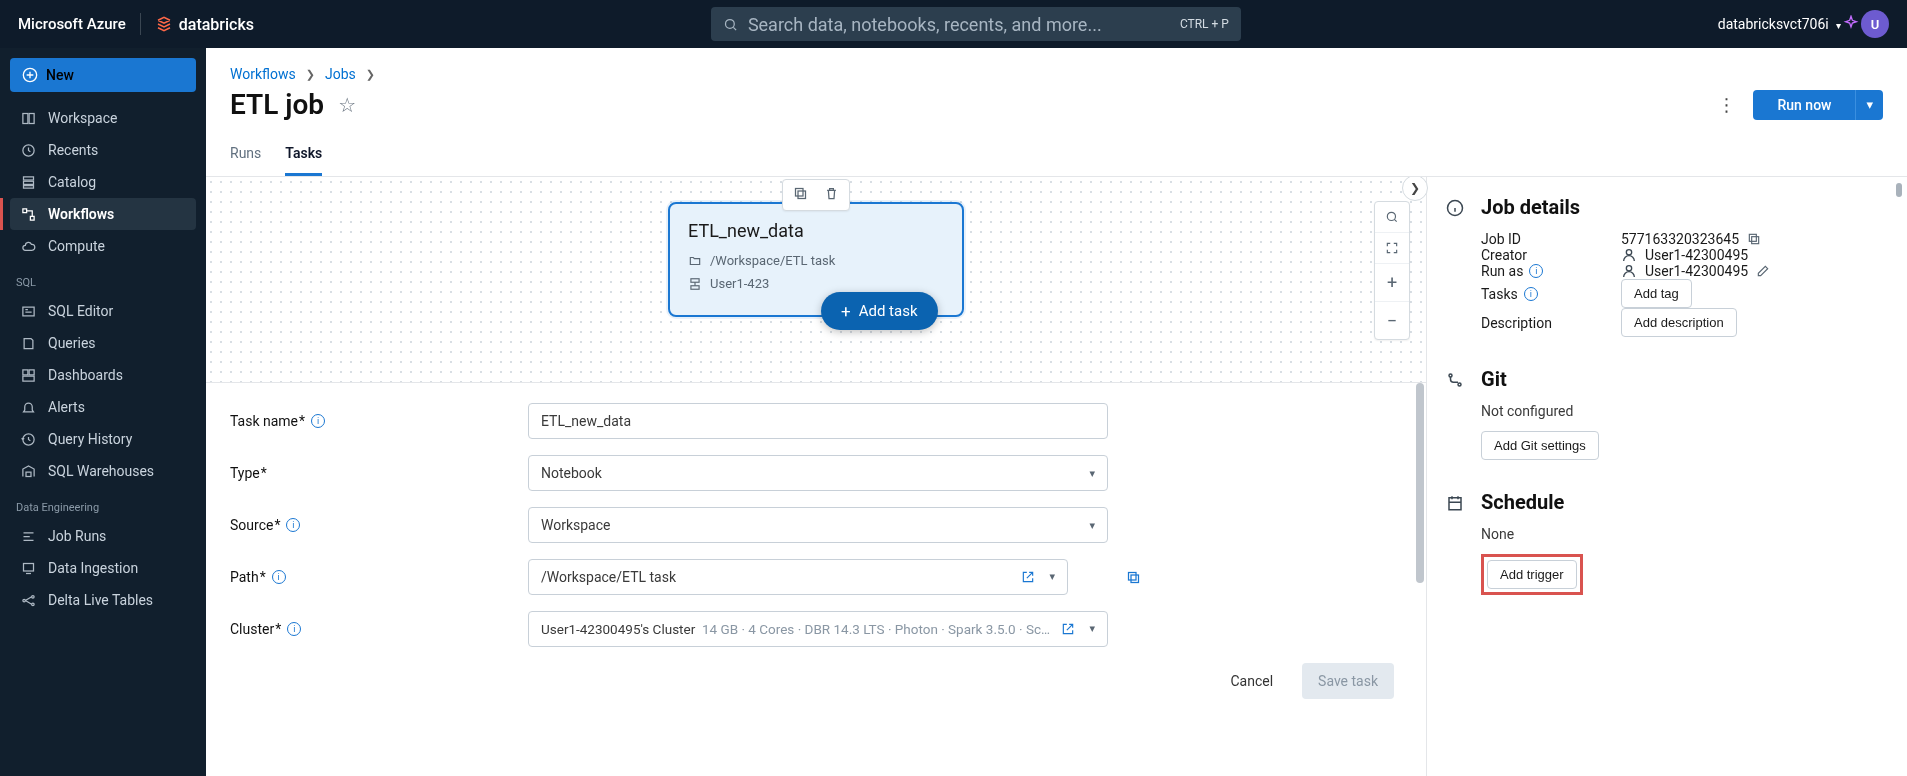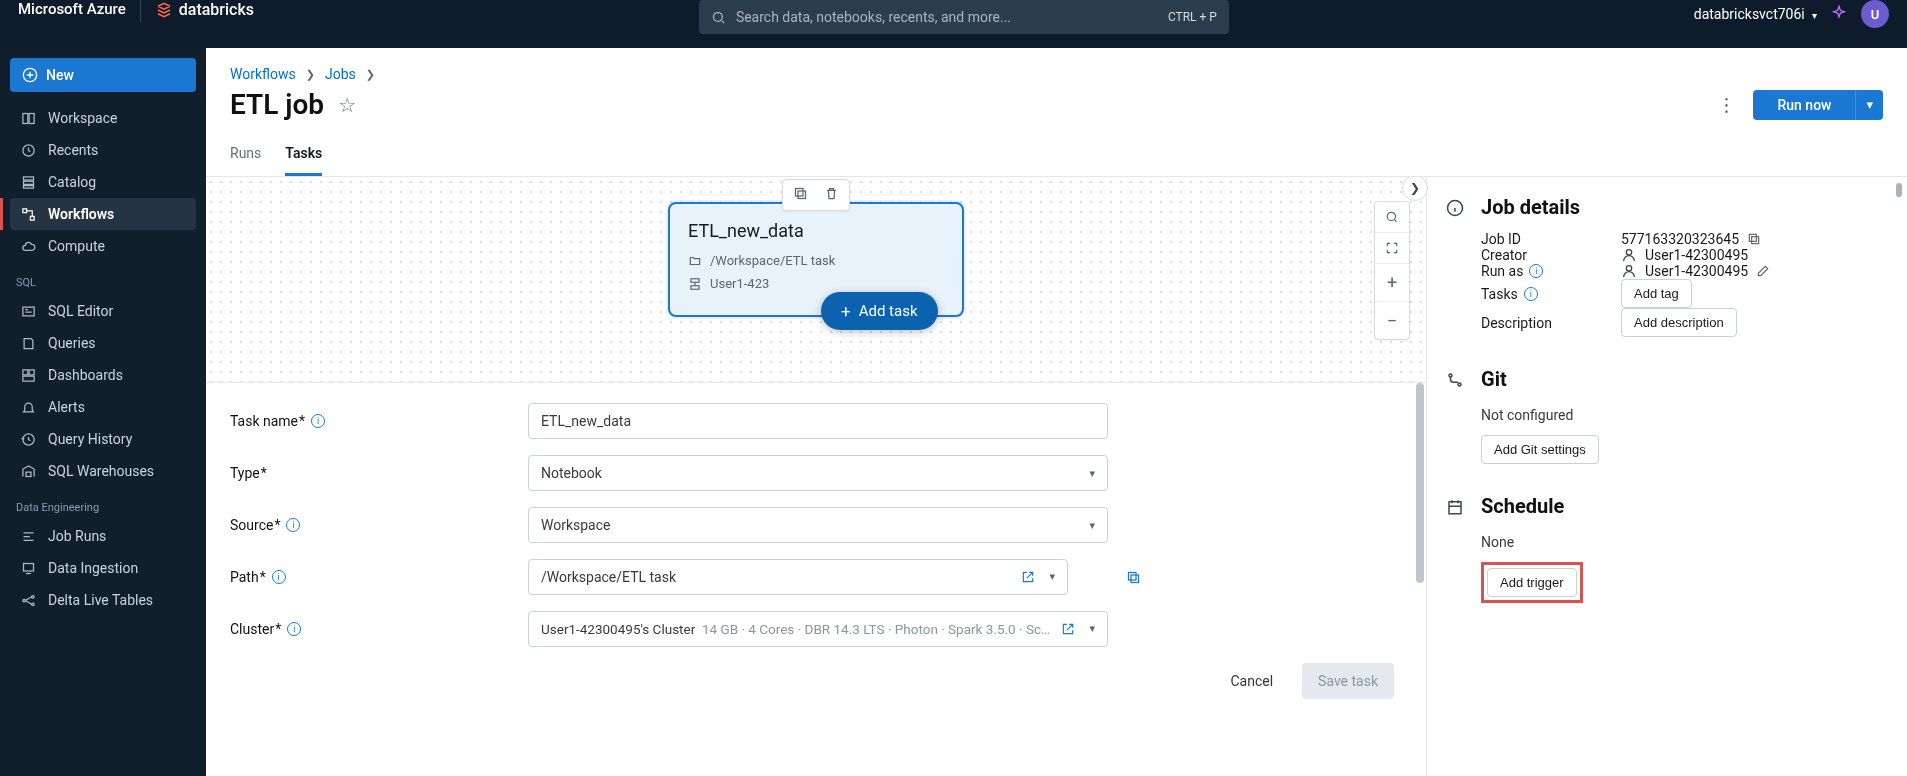--- a/index.html
+++ b/index.html
@@ -1,39 +1,39 @@
 <!DOCTYPE html>
 <html><head>
 <meta charset="utf-8">
 <style>
   * { box-sizing: border-box; margin: 0; padding: 0; }
   body { font-family: -apple-system, BlinkMacSystemFont, "Segoe UI", Roboto, sans-serif; font-size: 13px; color: #333; background: #fff; width: 1907px; height: 776px; overflow: hidden; }
 
   
-  .top-header { height: 48px; background: #0e1b2a; color: #fff; display: flex; align-items: flex-start; padding: 0 18px; }
+  .top-header { height: 48px; background: #0e1b2a; color: #fff; display: flex; align-items: center; padding: 0 18px; }
   .azure-logo { font-size: 15px; font-weight: 500; color: #fff; margin-right: 14px; }
   .divider-v { width: 1px; height: 22px; background: #3a4652; margin: 0 14px 0 0;}
   .db-logo { display:flex; align-items:center; color:#fff; font-size:16px; font-weight:500;}
   .db-logo svg { margin-right:6px; }
   .search-wrap { flex:1; display:flex; justify-content:center; }
   .search-box { width: 530px; height:34px; background:#2c3e4e; border-radius:4px; display:flex; align-items:center; padding:0 12px; color:#a7b5c2; }
   .search-box .mag { margin-right:10px; }
-  .search-box .ph { flex:1; font-size:14px; color:#a7b5c2; }
+  .search-box .ph { flex:1; font-size:18px; color:#a7b5c2; }
   .search-kbd { font-size:12px; color:#d3dbe2; }
-  .user-header { display:flex; align-items:center; gap:14px; margin-left:20px;}
+  .user-header { display:flex; align-items:center; gap:2px; margin-left:20px;}
   .user-txt { color:#fff; font-size:14px; }
   .chev-d { font-size:10px; margin-left:4px;}
   .purple-icon { color:#c46dff; font-size:18px;}
   .avatar { width:28px; height:28px; border-radius:50%; background:#6d5bd0; color:#fff; display:flex; align-items:center; justify-content:center; font-size:13px; font-weight:600;}
 
   .main-row { display:flex; height: calc(776px - 48px); }
 
   
   .sidebar { width: 206px; background:#111f2d; color:#c9d3dd; padding:10px 10px 0 10px; flex-shrink:0; overflow:hidden;}
-  .sb-btn-new { height:34px; background:#1a77d2; color:#ffffff; border-radius:4px; display:flex; align-items:center; padding:16px 12px; font-size:14px; font-weight:500; margin-bottom:10px;}
+  .sb-btn-new { height:34px; background:#1a77d2; color:#000000; border-radius:4px; display:flex; align-items:center; padding:16px 12px; font-size:14px; font-weight:500; margin-bottom:10px;}
   .sb-btn-new svg { margin-right:8px; }
   .sb-item { height:32px; display:flex; align-items:center; padding:0 10px; border-radius:4px; color:#c9d3dd; font-size:14px; gap:12px;}
   .sb-item.active { background:#243442; color:#fff; position:relative;}
   .sb-item.active::before { content:""; position:absolute; left:-10px; top:0; bottom:0; width:3px; background:#d9534f; }
   .sb-section-label { font-size:11px; color:#8b9aa8; padding:14px 10px 6px 6px; }
   .sb-icon { width:16px; height:16px; display:flex; align-items:center; justify-content:center; color:#aeb9c4;}
 
   
   .content { flex:1; display:flex; flex-direction:column; background:#fff; position:relative;}
   .crumb-row { padding:18px 24px 0 24px; display:flex; align-items:center; gap:10px; color:#0070d2; font-size:14px;}
@@ -84,21 +84,21 @@
   
   .details-col { width:480px; padding:18px 26px 0 16px; overflow:auto; position:relative;}
   .dc-scroll-track { position:absolute; right:5px; top:6px; width:6px; height:14px; background:#a9b2bb; border-radius:3px;}
   .d-section-row { display:flex; align-items:flex-start; gap:14px; margin-bottom:10px;}
   .d-icon-col { width:24px; display:flex; justify-content:center; padding-top:4px; color:#3b4752;}
   .d-body { flex:1;}
   .d-title { font-size:20px; font-weight:700; color:#111; margin-bottom:12px;}
   .d-kv { display:grid; grid-template-columns:140px 1fr; row-gap:0; align-items:center; font-size:14px; color:#1a1a1a;}
   .d-kv .val { display:flex; align-items:center; gap:8px; color:#1a1a1a;}
   .pill-btn { border:1px solid #c8d0d8; background:#fff; border-radius:4px; padding:6px 12px; font-size:13px; color:#1a1a1a;}
-  .d-sub { font-size:14px; color:#3a3a3a; margin-bottom:12px; margin-top:16px;}
+  .d-sub { font-size:14px; color:#3a3a3a; margin-bottom:12px; margin-top:8px;}
   .d-gap { height:20px; }
   .trigger-highlight { border:3px solid #d9534f; display:inline-block; padding:3px;}
   svg { flex-shrink:0; }
 </style>
 </head>
 <body>
 
 <div class="top-header">
   <span class="azure-logo">Microsoft Azure</span>
   <div class="divider-v"></div>

